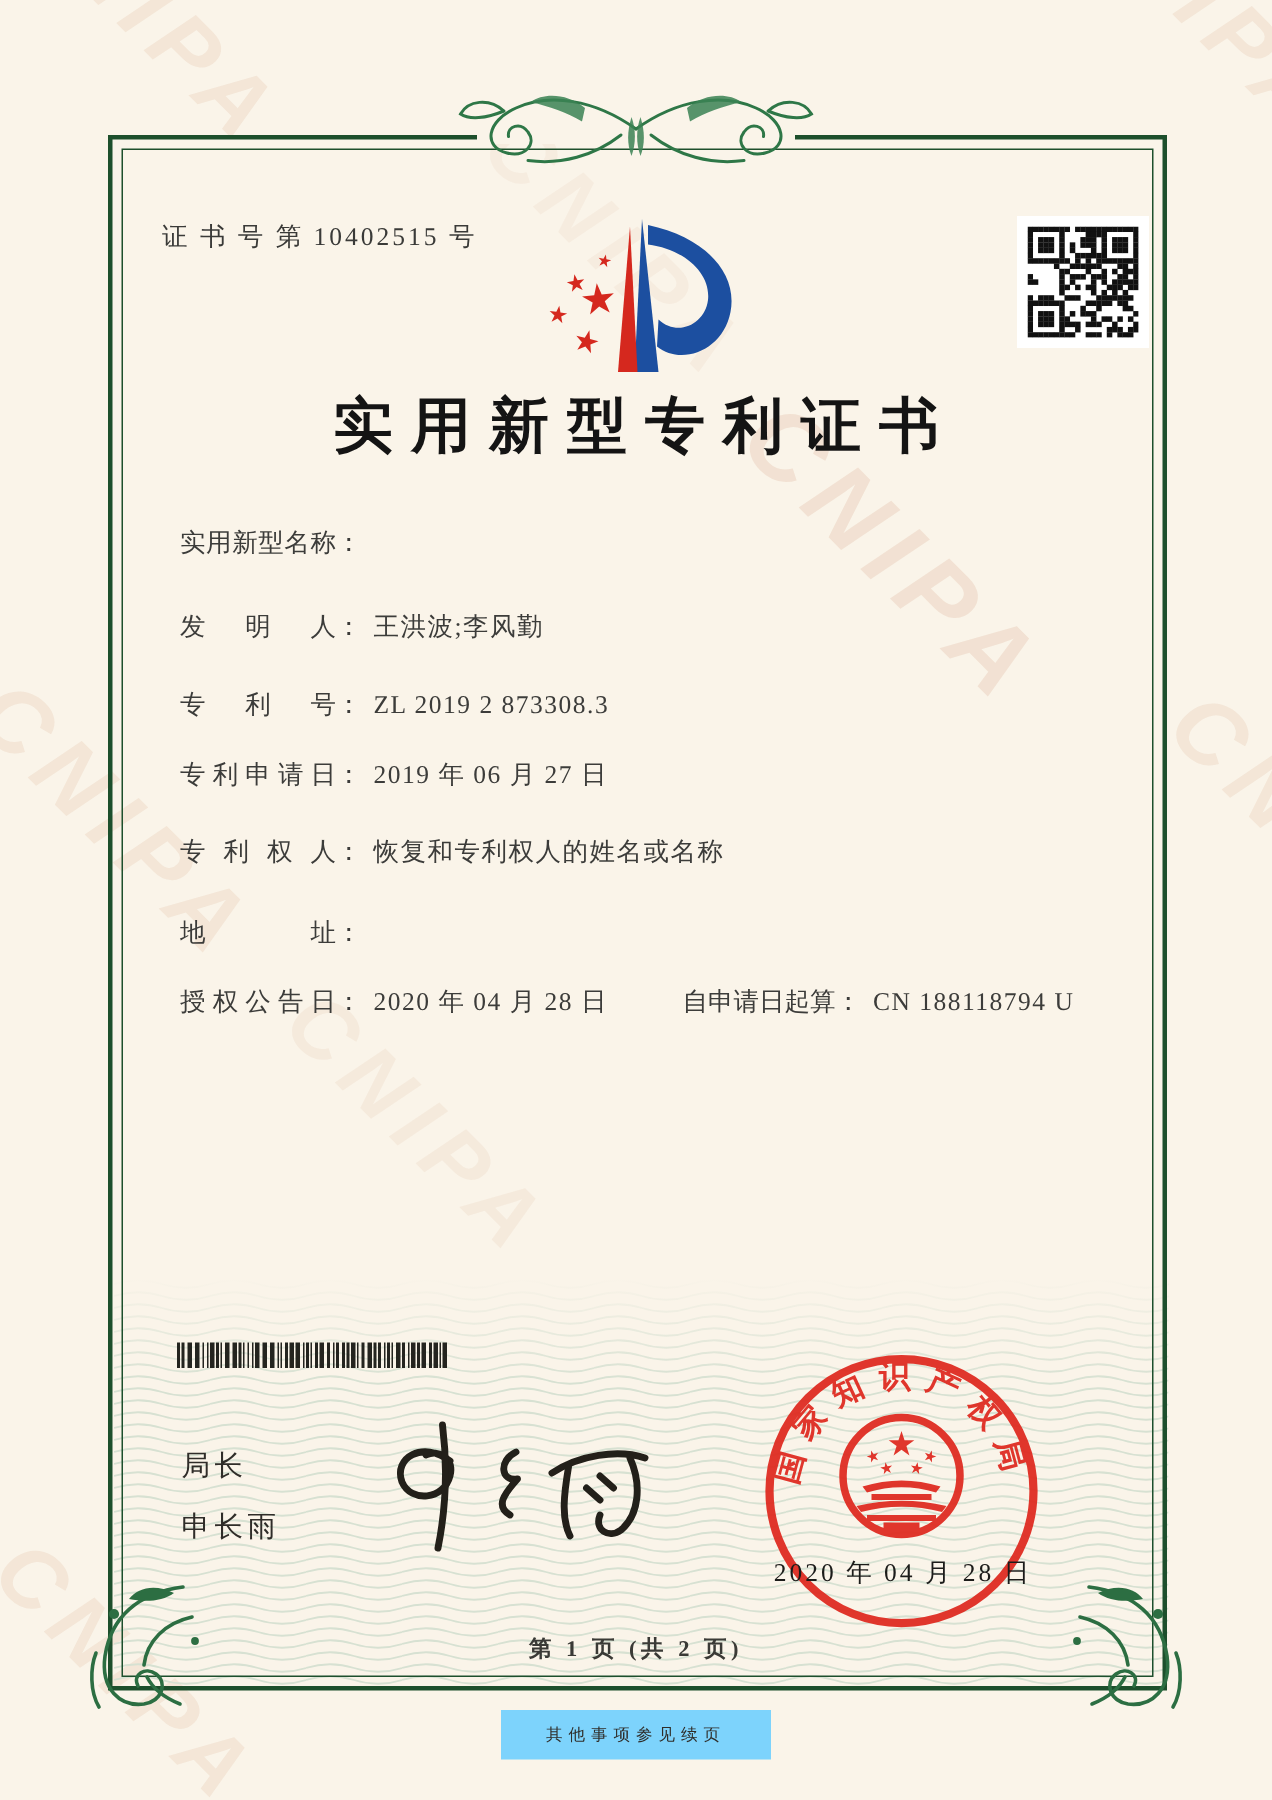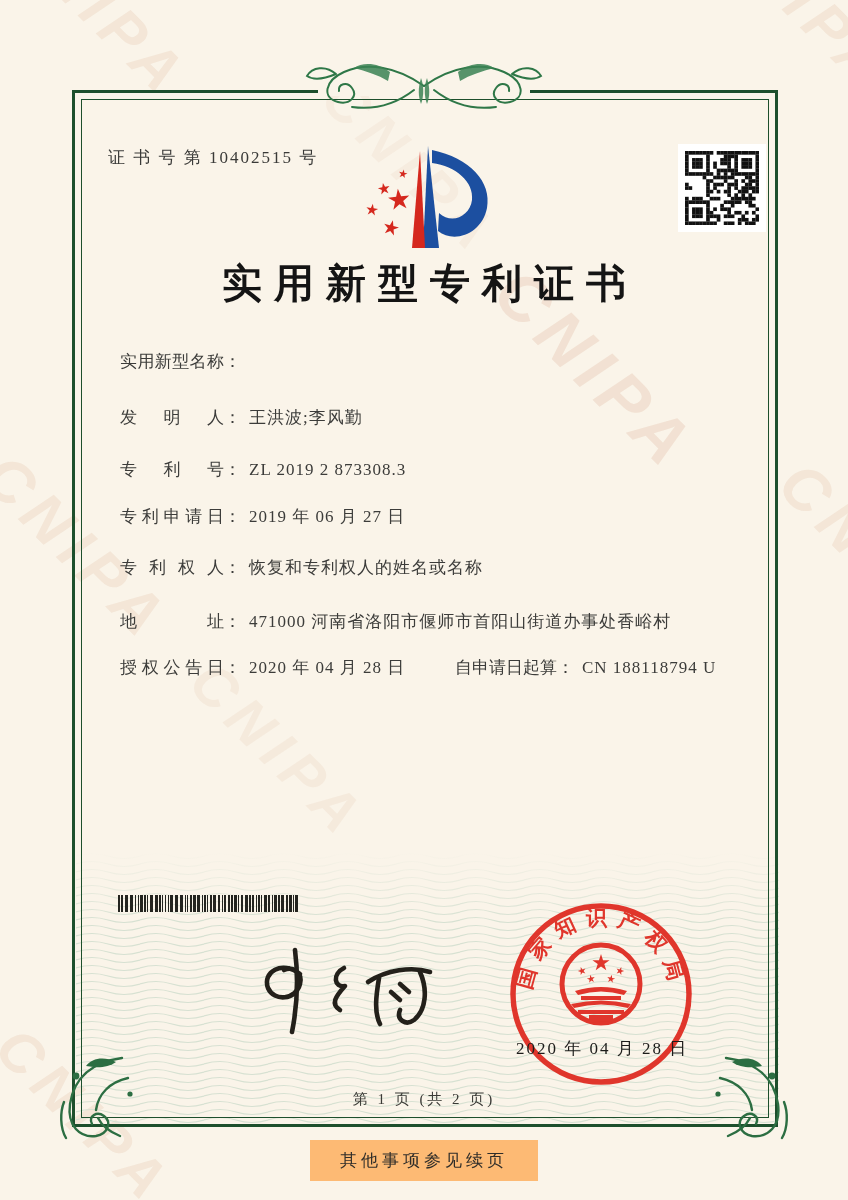--- a/index.html
+++ b/index.html
@@ -75,28 +75,28 @@
   .signer div{margin-bottom:15px;}
   .signature{position:absolute;left:248px;top:942px;z-index:4;}
   .seal{position:absolute;left:506px;top:902px;z-index:4;opacity:.93;}
   .seal-date{
     position:absolute;left:512px;top:1037px;width:180px;z-index:5;
     text-align:center;font-size:17px;letter-spacing:2px;color:#1c1c1a;
     white-space:nowrap;
   }
   .page-no{
     position:absolute;left:0;top:1090px;width:848px;z-index:3;
-    text-align:center;font-size:15px;letter-spacing:3px;color:#3a3a36;
+    text-align:center;font-size:15px;letter-spacing:3px;color:#3a3a36;font-weight:bold;
   }
   .note-box{
     position:absolute;left:0;top:1140px;width:848px;z-index:3;text-align:center;
   }
   .note-box span{
-    display:inline-block;background:#fdba74;padding:9px 30px;
-    font-size:17px;letter-spacing:4px;color:#2f2d29;
+    display:inline-block;background:#7dd3fc;padding:9px 30px;
+    font-size:11px;letter-spacing:4px;color:#2f2d29;
   }
   .ornament-top{position:absolute;left:292px;top:56px;z-index:4;}
   .corner{position:absolute;z-index:4;}
   .corner.left{left:50px;top:1050px;}
   .corner.right{left:708px;top:1050px;transform:scaleX(-1);}
 </style>
 </head>
 <body>
 
 <div class="wm" style="left:-16px;top:-28px;font-size:60px;">CNIPA</div>
@@ -486,21 +486,20 @@
       </span>
       <span class="fcolon">：</span>
       <span class="fvalue">恢复和专利权人的姓名或名称</span>
   </div>
   <div class="field-row" style="top:610px;">
     <span class="flabel">
         <span>地</span>
         <span>址</span>
       </span>
       <span class="fcolon">：</span>
-      <span class="fvalue">471000 河南省洛阳市偃师市首阳山街道办事处香峪村</span>
   </div>
   <div class="field-row" style="top:656px;">
     <span class="flabel">
         <span>授</span>
         <span>权</span>
         <span>公</span>
         <span>告</span>
         <span>日</span>
       </span>
       <span class="fcolon">：</span>
@@ -561,20 +560,24 @@
       <span style="width: 1px; margin-right: 1px;"></span>
       <span style="width: 3px; margin-right: 1px;"></span>
       <span style="width: 2px; margin-right: 1px;"></span>
       <span style="width: 3px; margin-right: 2px;"></span>
       <span style="width: 2px; margin-right: 1px;"></span>
       <span style="width: 3px; margin-right: 1px;"></span>
       <span style="width: 1px; margin-right: 1px;"></span>
       <span style="width: 3px; margin-right: 1px;"></span>
     </div>
 
+  <div class="signer">
+    <div>局长</div>
+    <div>申长雨</div>
+  </div>
 
   <svg class="signature" width="200" height="95" viewBox="0 0 200 95">
     <g stroke="#23201a" stroke-width="4.6" fill="none" stroke-linecap="round" stroke-linejoin="round">
       <path d="M52,32 C34,18 14,30 20,46 C26,60 48,58 52,42 C55,30 44,24 36,28"></path>
       <path d="M47,8 C50,32 50,60 44,90"></path>
       <path d="M96,26 C84,32 86,46 97,44 C88,54 82,62 92,68"></path>
       <path d="M120,40 C138,28 164,24 182,30"></path>
       <path d="M131,36 C128,54 126,70 132,82"></path>
       <path d="M172,30 C180,48 178,68 166,78 C158,84 148,78 152,68"></path>
       <path d="M143,50 L152,58"></path>

